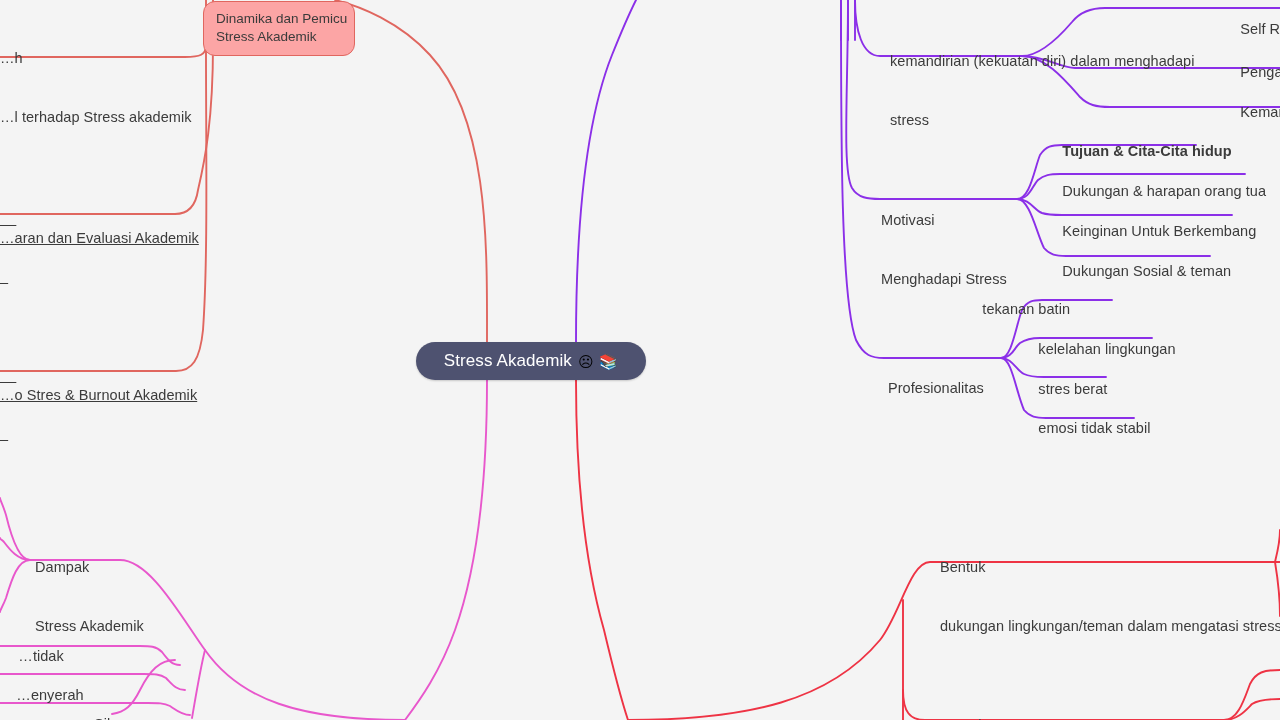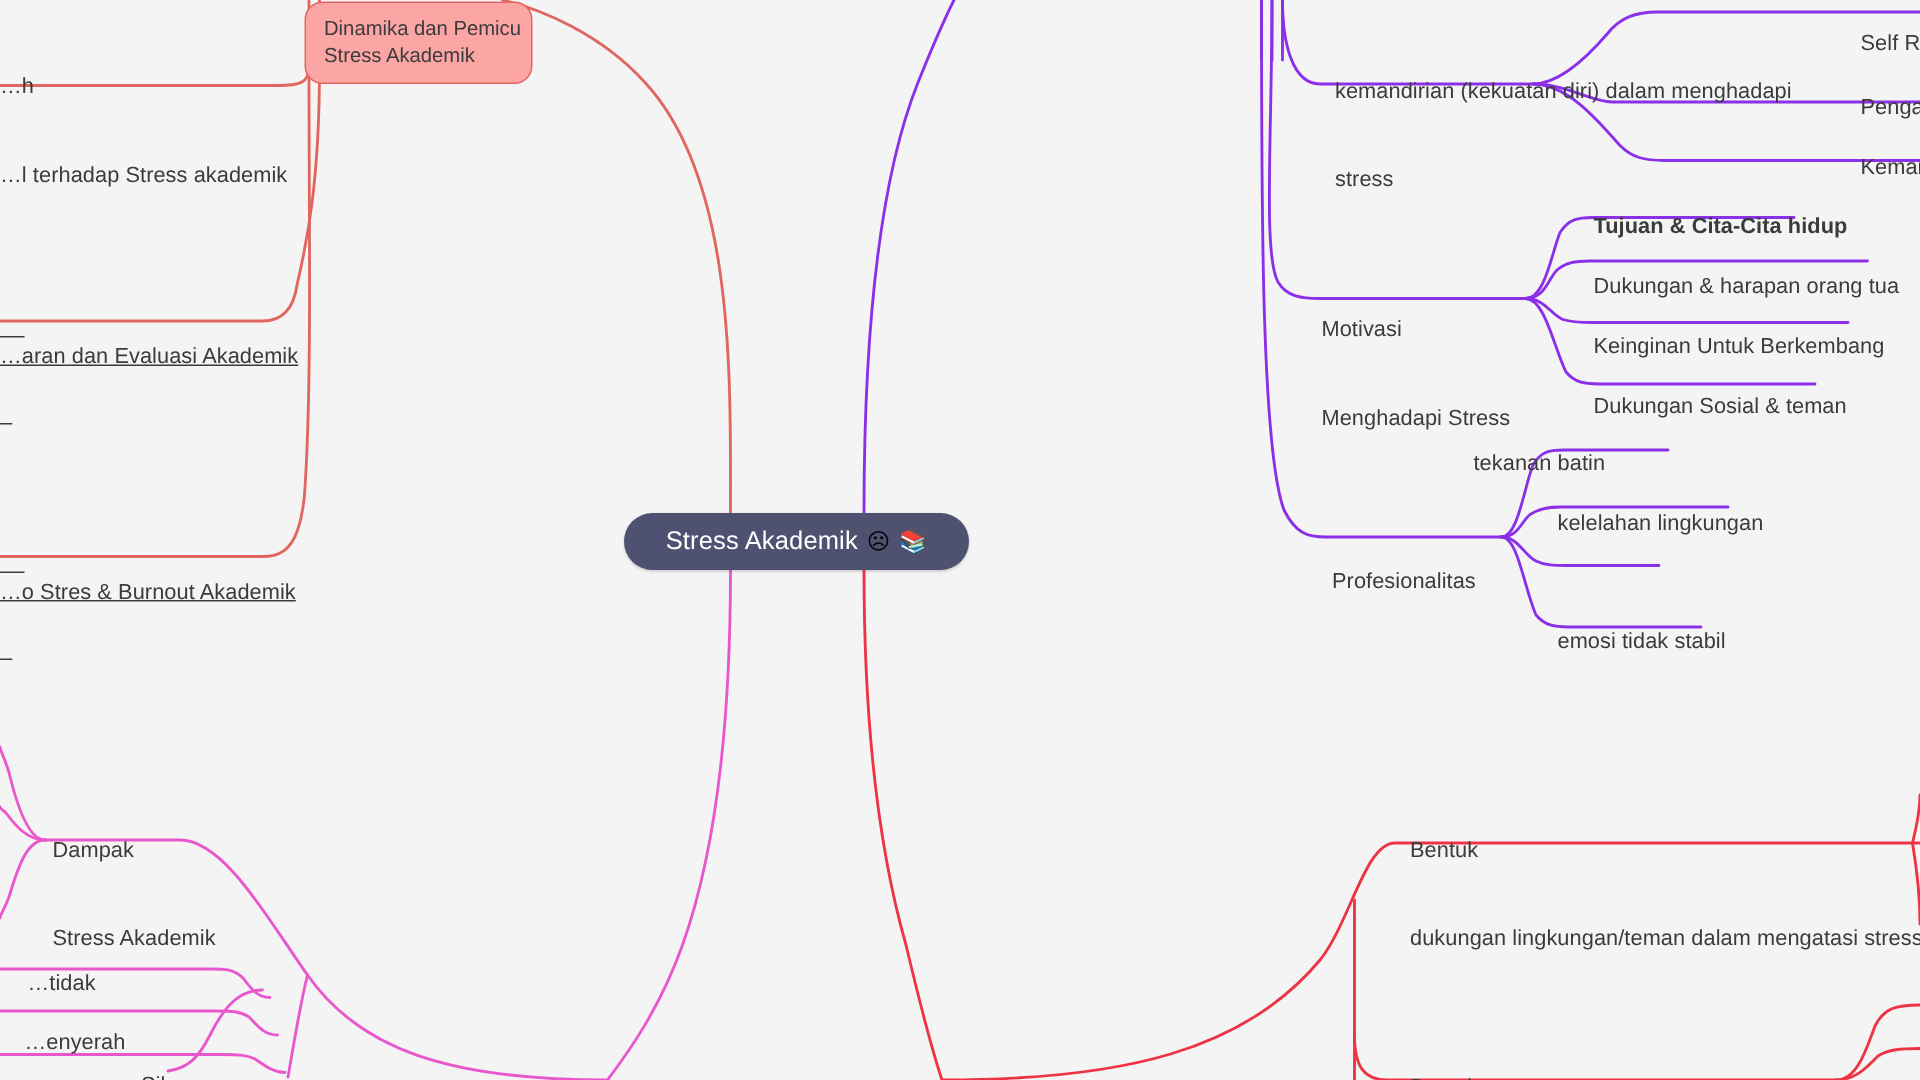--- a/index.html
+++ b/index.html
@@ -208,20 +208,23 @@
 
   <div class="node-label" style="left:888px; top:340px;">
     <div>Profesionalitas</div>
   </div>
   <div class="node-label" style="left:966px; top:280px;">
     <span>tekanan batin</span>
   </div>
   <div class="node-label" style="left:1022px; top:320px;">
     <span>kelelahan lingkungan</span>
   </div>
+  <div class="node-label" style="left:1022px; top:360px;">
+    <span>stres berat</span>
+  </div>
   <div class="node-label" style="left:1022px; top:399px;">
     <span>emosi tidak stabil</span>
   </div>
 
   <div class="node-label" style="left:35px; top:519px;">
     <div>Dampak</div>
     <div>Stress Akademik</div>
   </div>
   <div class="node-label" style="left:94px; top:676px;">
     <div>Sikap</div>

